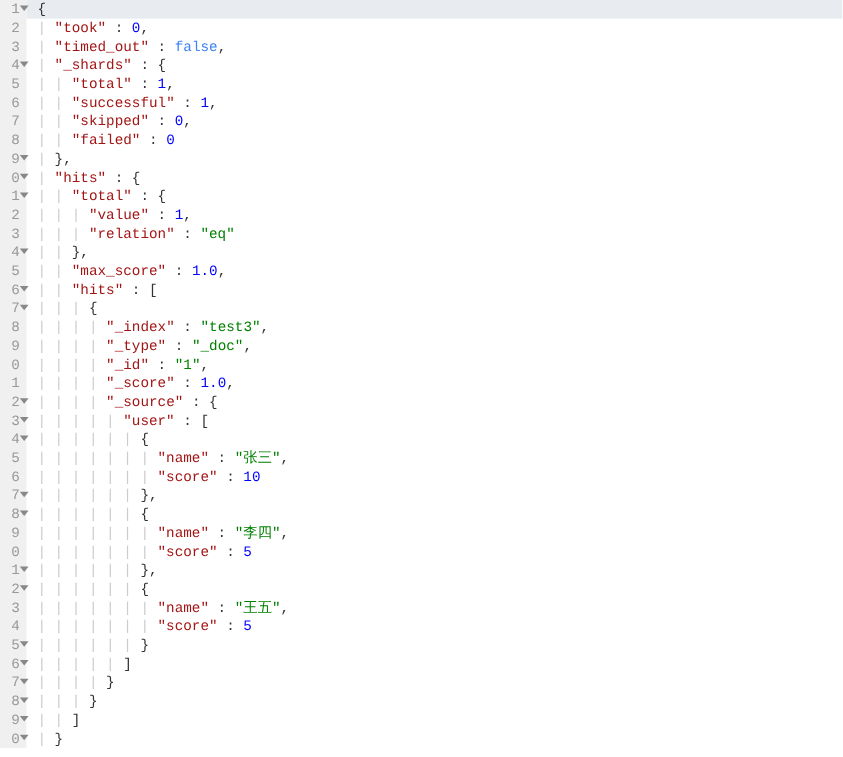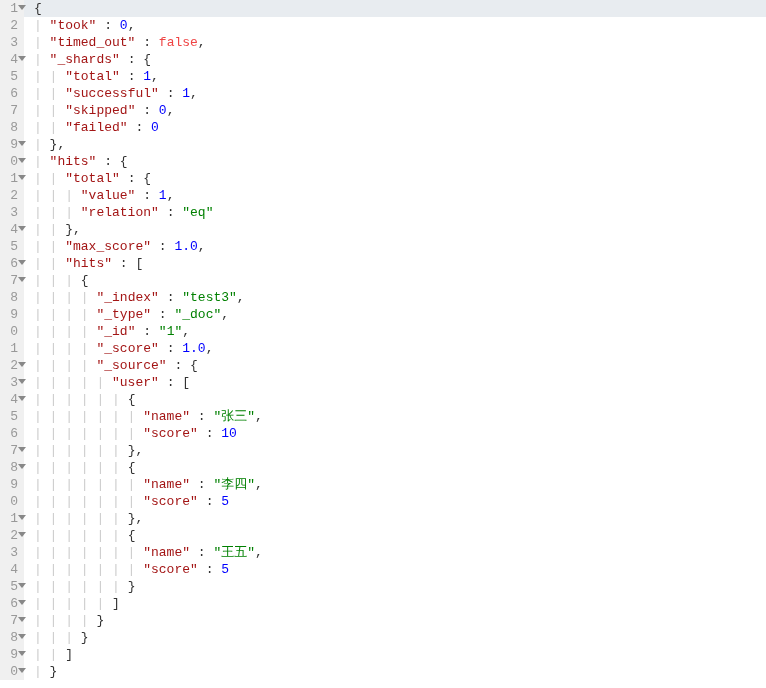--- a/index.html
+++ b/index.html
@@ -48,21 +48,21 @@
   height: 17px;
 }
 .code-line.hl {
   background: #e8ecf0;
   margin-left: -10px;
   padding-left: 10px;
 }
 .key { color: #a31515; }
 .str { color: #008000; }
 .num { color: #0000ff; }
-.kw { color: #ef4444; }
+.kw { color: #3b82f6; }
 .pun { color: #333; }
 .guide { color: #ccc; }
 </style>
 </head>
 <body>
 
 <div class="editor">
   <div class="gutter" id="gutter">
       <div class="gutter-line fold">1</div>
       <div class="gutter-line">2</div>

